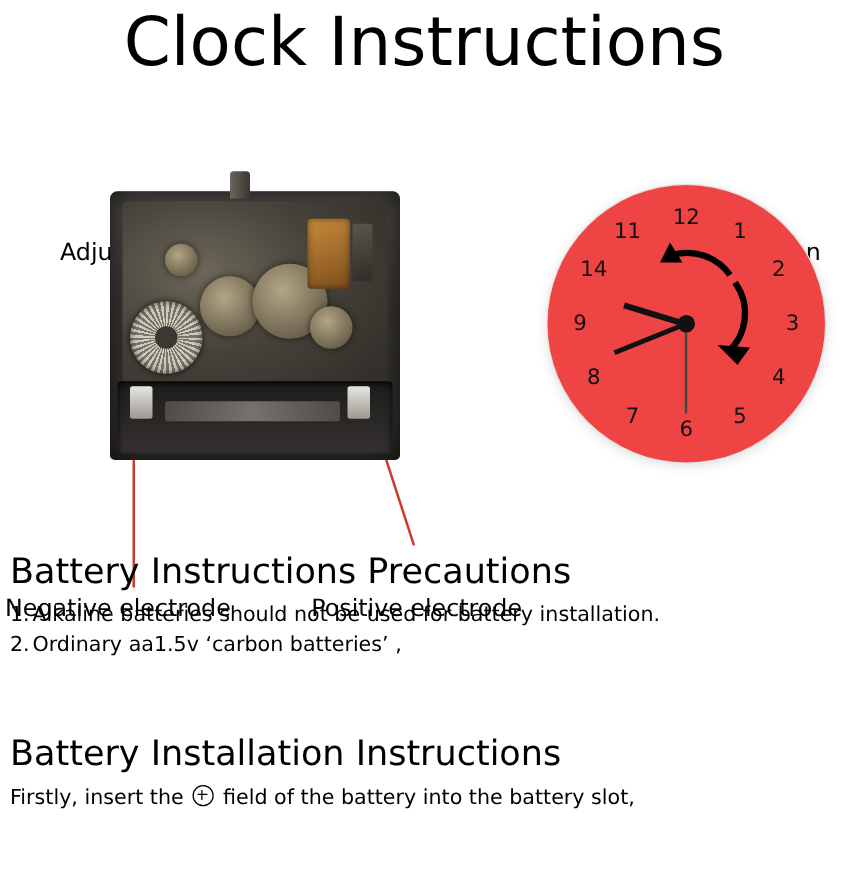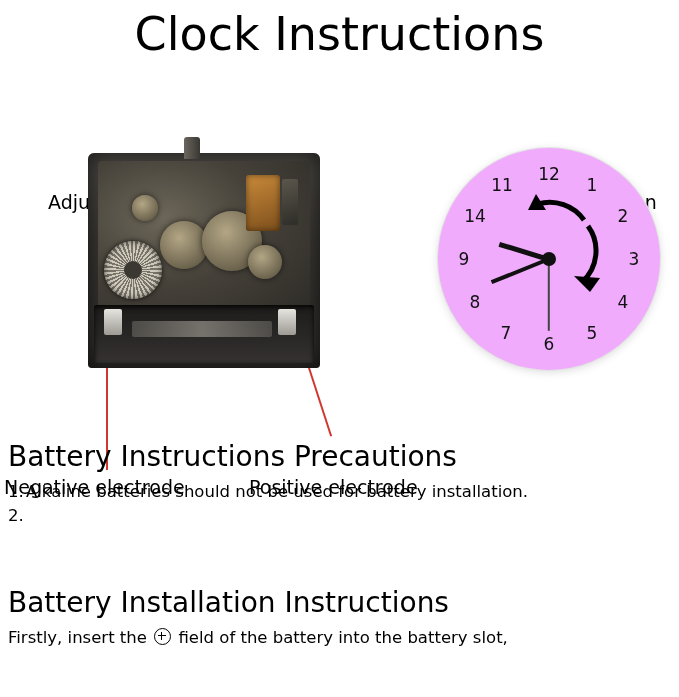--- a/index.html
+++ b/index.html
@@ -16,21 +16,21 @@
     overflow: hidden;
   }
 
   
   .title {
     position: absolute;
     top: 2px;
     left: 0;
     width: 679px;
     text-align: center;
-    font-size: 46px;
+    font-size: 54px;
     line-height: 64px;
     font-weight: 400;
     letter-spacing: 0px;
     font-family: "DejaVu Sans", sans-serif;
   }
 
   
   .diagram {
     position: absolute;
     top: 90px;
@@ -159,21 +159,21 @@
   }
 
   
   .clock {
     position: absolute;
     left: 438px;
     top: 58px;
     width: 222px;
     height: 222px;
     border-radius: 50%;
-    background: #f0abfc;
+    background: #ef4444;
     box-shadow: 0 0 0 1px #e3e3e3, 0 2px 10px rgba(0,0,0,0.15);
   }
   .clock .num {
     position: absolute;
     font-size: 17px;
     font-family: "DejaVu Sans", sans-serif;
     color: #111;
     transform: translate(-50%, -50%);
   }
   .hand {
@@ -319,20 +319,21 @@
 
 <div class="section" id="sec-precautions">
   <h2>Battery Instructions Precautions</h2>
   <ul class="numbered">
     <li>
       <span class="n">1.</span>
       <span>Alkaline batteries should not be used for battery installation.</span>
     </li>
     <li>
       <span class="n">2.</span>
+      <span>Ordinary aa1.5v ‘carbon batteries’ ,</span>
     </li>
   </ul>
 </div>
 
 <div class="section" id="sec-installation">
   <h2>Battery Installation Instructions</h2>
   <p>
     <span>Firstly, insert the</span>
     <span class="circ plus"></span>
     <span>field of the battery into the battery slot,</span>

